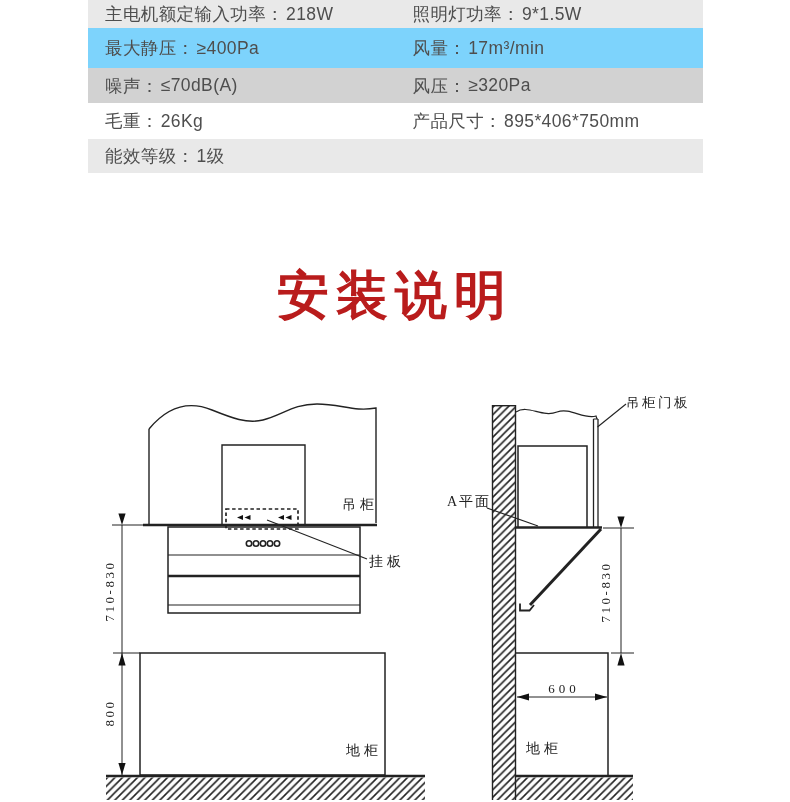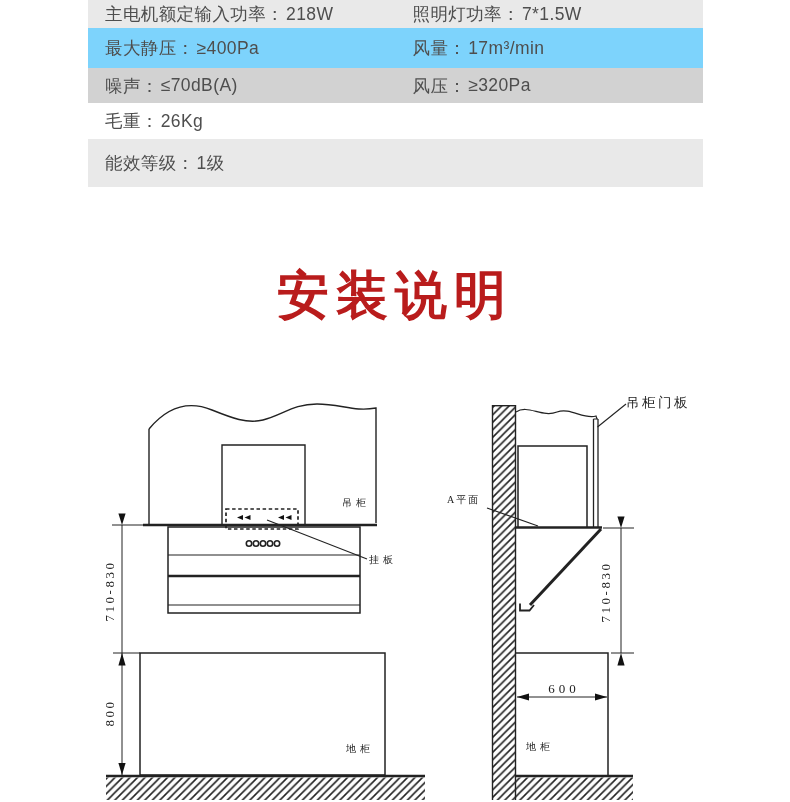--- a/index.html
+++ b/index.html
@@ -2,53 +2,53 @@
 <html><head>
 <meta charset="utf-8">
 <style>
   html,body{margin:0;padding:0;background:#fff;}
   .page{position:relative;width:790px;height:802px;background:#fff;overflow:hidden;
         font-family:"Liberation Sans","DejaVu Sans",sans-serif;}
 
   
   .spec-table{position:absolute;left:88px;top:0;width:615px;}
   .spec-row{display:flex;width:100%;}
-  .h0{height:28px}.h1{height:40px}.h2{height:35px}.h3{height:36px}.h4{height:48px}
+  .h0{height:28px}.h1{height:40px}.h2{height:35px}.h3{height:36px}.h4{height:34px}
   .cell{width:50%;box-sizing:border-box;display:flex;align-items:center;
         padding-left:17px;font-size:17.5px;color:#4e4e4e;letter-spacing:0.4px;white-space:nowrap;}
   .cell .val{margin-left:2px;}
 
   
   .title{position:absolute;left:0;top:261px;width:100%;margin:0;text-align:center;
          font-size:52px;font-weight:bold;color:#b91c1c;letter-spacing:7px;}
 
   
   .diag-svg{position:absolute;left:0;top:0;}
   .diag-label{position:absolute;font-family:"Liberation Serif","DejaVu Serif",serif;
-              font-size:10px;color:#222;letter-spacing:4px;white-space:nowrap;line-height:1;}
+              font-size:14px;color:#222;letter-spacing:4px;white-space:nowrap;line-height:1;}
   .small{font-size:13.5px;letter-spacing:2.5px;}
   .dim{font-family:"Liberation Serif","DejaVu Serif",serif;font-size:13px;color:#222;
        letter-spacing:2.5px;white-space:nowrap;line-height:1;position:absolute;}
   .rot{transform:translate(-50%,-50%) rotate(-90deg);}
   .ctr{transform:translate(-50%,-50%);letter-spacing:4px;}
 </style>
 </head>
 <body>
 
 <div class="page">
 
   <div class="spec-table">
     <div class="spec-row h0" style="background: rgb(233, 233, 233);">
       <div class="cell">
         <span>主电机额定输入功率：</span>
         <span class="val">218W</span>
       </div>
       <div class="cell">
         <span>照明灯功率：</span>
-        <span class="val">7*1.5W</span>
+        <span class="val">9*1.5W</span>
       </div>
     </div>
     <div class="spec-row h1" style="background: #7dd3fc;">
       <div class="cell">
         <span>最大静压：</span>
         <span class="val">≥400Pa</span>
       </div>
       <div class="cell">
         <span>风量：</span>
         <span class="val">17m³/min</span>
@@ -57,24 +57,28 @@
     <div class="spec-row h2" style="background: rgb(210, 210, 210);">
       <div class="cell">
         <span>噪声：</span>
         <span class="val">≤70dB(A)</span>
       </div>
       <div class="cell">
         <span>风压：</span>
         <span class="val">≥320Pa</span>
       </div>
     </div>
-    <div class="spec-row h3" style="background: rgb(255, 255, 255);">
+    <div class="spec-row h3" style="background: rgb(255, 255, 255); justify-content: flex-end;">
       <div class="cell">
         <span>毛重：</span>
         <span class="val">26Kg</span>
+      </div>
+      <div class="cell">
+        <span>产品尺寸：</span>
+        <span class="val">895*406*750mm</span>
       </div>
     </div>
     <div class="spec-row h4" style="background: rgb(233, 233, 233);">
       <div class="cell">
         <span>能效等级：</span>
         <span class="val">1级</span>
       </div>
     </div>
   </div>
 

